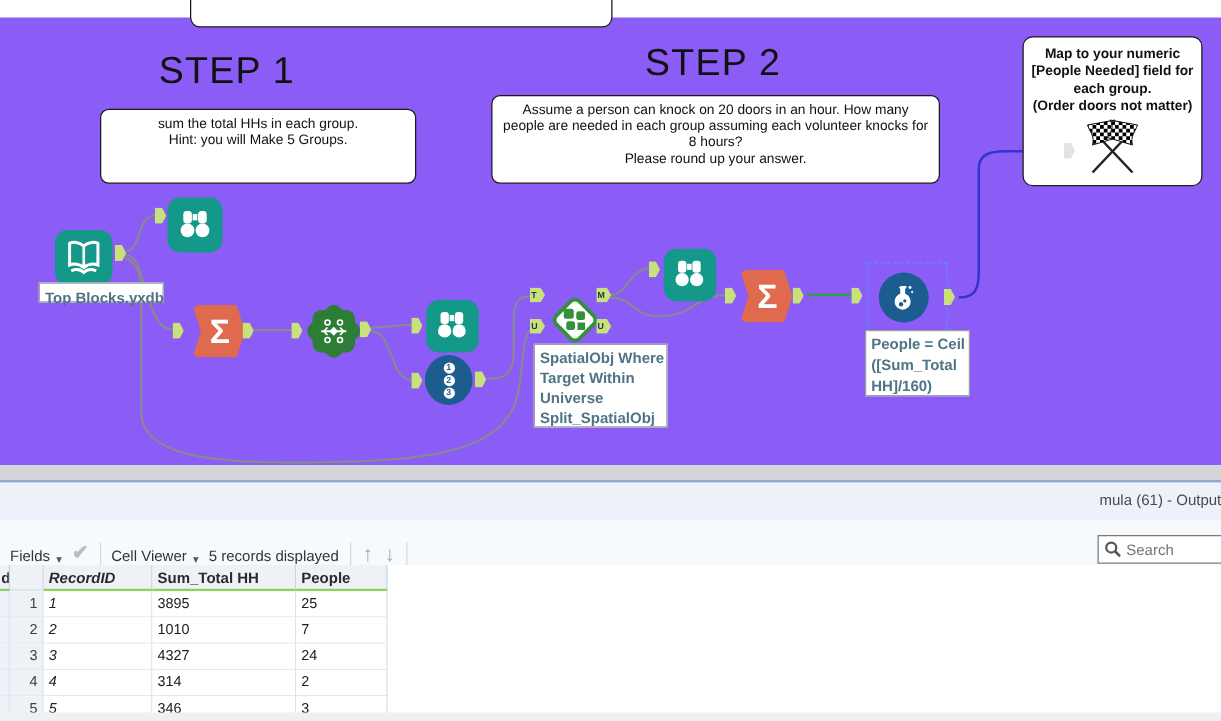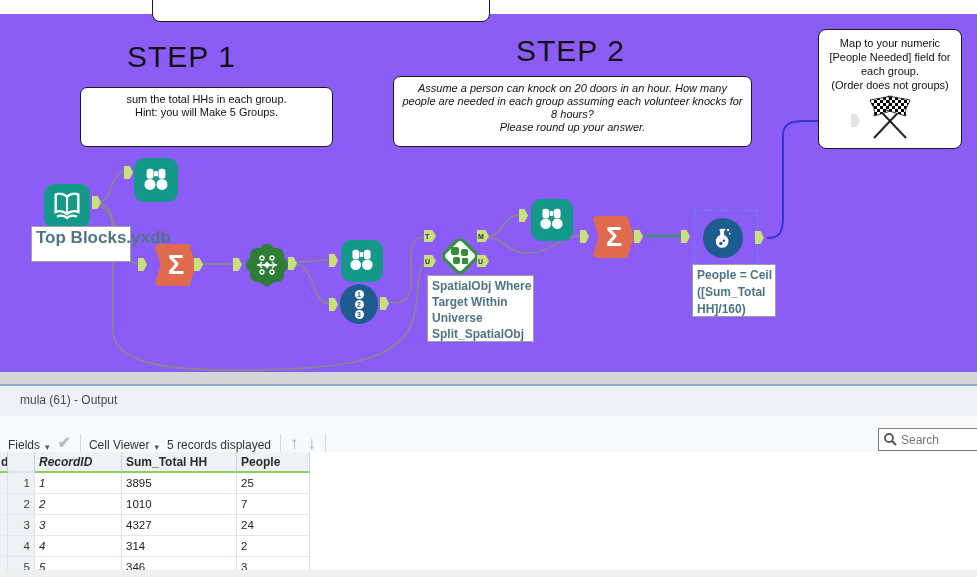--- a/index.html
+++ b/index.html
@@ -24,26 +24,26 @@
   .anchor.lettered{width:12px;height:12px;font-size:7px;font-weight:bold;color:#234;
           display:flex;align-items:center;padding-left:1px;box-sizing:border-box;
           clip-path:polygon(0% 0%,70% 0%,100% 50%,70% 100%,0% 100%);}
   .anchor.gray{background:#e3e3e3;}
   .tile{background:#1d5c8f;border-radius:50%;display:flex;flex-direction:column;
         align-items:center;justify-content:center;gap:1px;}
   .tile .n{width:9px;height:9px;border-radius:50%;background:#fff;color:#1d5c8f;
         font-size:7px;font-weight:bold;display:flex;align-items:center;justify-content:center;}
   .circle-tool{background:#1d5c8f;border-radius:50%;display:flex;align-items:center;justify-content:center;}
   .flagbox{background:#fff;border:1px solid #1a1a1a;border-radius:8px;text-align:center;
-           font-size:11px;line-height:14px;color:#111;padding-top:6px;box-sizing:border-box;}
+           font-size:11px;line-height:14px;color:#111;padding-top:6px;box-sizing:border-box;font-weight:bold;}
   .selbox{border:1px dashed #4d90fe;background:transparent;}
   
   #splitter{left:0;top:372px;width:977px;height:12px;background:#d3d5d8;border-bottom:2px solid #8fa8cd;}
   #panel-title{left:0;top:386px;width:977px;height:43px;background:#edf1f9;border-bottom:1px solid #d9dee8;
-               font-size:12px;color:#4a4a4a;line-height:29px;padding-left:20px;box-sizing:border-box;}
+               font-size:12px;color:#4a4a4a;line-height:29px;padding-left:6px;box-sizing:border-box;text-align:right;}
   #toolbar{left:0;top:416px;width:977px;height:36px;background:#f7fafd;display:flex;align-items:flex-end;
            font-size:12px;color:#333;}
   .tb-item{margin-left:8px;white-space:nowrap;}
   .caret{font-size:9px;color:#555;margin-left:5px;}
   .check{color:#b9bdc2;font-size:16px;margin-left:8px;font-weight:bold;}
   .vsep{width:1px;height:18px;background:#d8d8d8;margin-left:9px;}
   .arrow{font-size:17px;color:#a7abb0;margin-left:9px;line-height:1;}
   #searchbox{left:878px;top:428px;width:118px;height:21px;border:1px solid #7a7a7a;background:#fff;}
   #searchbox input{position:absolute;left:20px;top:0;width:90px;height:19px;border:none;outline:none;
            font-size:12px;color:#444;font-family:"Liberation Sans",sans-serif;background:transparent;}
@@ -87,33 +87,33 @@
   <div class="abs" style="left:152px;top:-40px;width:336px;height:46px;border:1.5px solid #1a1a1a;border-radius:8px;background:#fff;"></div>
 
   <div class="abs step-title" style="left:127px;top:26px;">STEP 1</div>
   <div class="abs comment" style="left:80px;top:73px;width:253px;height:60px;">
     <div>sum the total HHs in each group.</div>
     <div></div>
     <div>Hint: you will Make 5 Groups.</div>
   </div>
 
   <div class="abs step-title" style="left:516px;top:20px;">STEP 2</div>
-  <div class="abs comment" style="left:393px;top:62px;width:359px;height:71px;font-style:italic;">
+  <div class="abs comment" style="left:393px;top:62px;width:359px;height:71px;">
     <div>Assume a person can knock on 20 doors in an hour. How many</div>
     <div>people are needed in each group assuming each volunteer knocks for</div>
     <div>8 hours?</div>
     <div></div>
     <div>Please round up your answer.</div>
   </div>
 
   <div class="abs flagbox" style="left:818px;top:15px;width:144px;height:120px;">
     <div>Map to your numeric</div>
     <div>[People Needed] field for</div>
     <div>each group.</div>
-    <div>(Order does not groups)</div>
+    <div>(Order doors not matter)</div>
     <svg width="58" height="46" style="margin-top:2px;" viewBox="0 0 56 46">
       <defs>
         <pattern id="chk" width="6" height="6" patternUnits="userSpaceOnUse">
           <rect width="6" height="6" fill="#fff"></rect>
           <rect width="3" height="3" fill="#000"></rect>
           <rect x="3" y="3" width="3" height="3" fill="#000"></rect>
         </pattern>
       </defs>
       <line x1="9" y1="7" x2="44" y2="44" stroke="#222" stroke-width="2"></line>
       <line x1="47" y1="7" x2="12" y2="44" stroke="#222" stroke-width="2"></line>
@@ -124,21 +124,21 @@
   <div class="abs anchor gray" style="left:851px;top:100px;"></div>
 
   <div class="abs tool teal" style="left:44px;top:170px;width:46px;height:44px;">
     <svg width="34" height="32" style="margin:6px 0 0 6px;" viewBox="0 0 24 24">
       <path d="M12 5 C9 2.5 5.5 2.5 3.5 3.5 V16.5 C6 15.5 9.5 15.8 12 18 C14.5 15.8 18 15.5 20.5 16.5 V3.5 C18.5 2.5 15 2.5 12 5 Z" fill="none" stroke="#fff" stroke-width="1.8"></path>
       <path d="M12 5 V18" stroke="#fff" stroke-width="1.6"></path>
       <path d="M4.5 20 C8 18.5 10 19 12 21 C14 19 16 18.5 19.5 20" stroke="#fff" stroke-width="1.8" fill="none"></path>
     </svg>
   </div>
   <div class="abs anchor" style="left:92px;top:182px;"></div>
-  <div class="abs annot" style="left:31px;top:212px;width:100px;height:36px;line-height:18px;font-size:17px;"><span>Top Blocks.yxdb</span></div>
+  <div class="abs annot" style="left:31px;top:212px;width:100px;height:16px;line-height:18px;font-size:12px;"><span>Top Blocks.yxdb</span></div>
 
   <div class="abs anchor" style="left:124px;top:152px;"></div>
   <div class="abs tool teal" style="left:134px;top:144px;width:44px;height:44px;">
     <svg width="30" height="30" style="margin:7px 0 0 7px;" viewBox="0 0 24 24" fill="#fff">
       <rect x="4.5" y="3" width="5.5" height="8" rx="2.2"></rect>
         <rect x="14" y="3" width="5.5" height="8" rx="2.2"></rect>
       <rect x="10.5" y="5" width="3" height="4"></rect>
       <circle cx="7.2" cy="15.5" r="4.4"></circle>
         <circle cx="16.8" cy="15.5" r="4.4"></circle>
     </svg>

